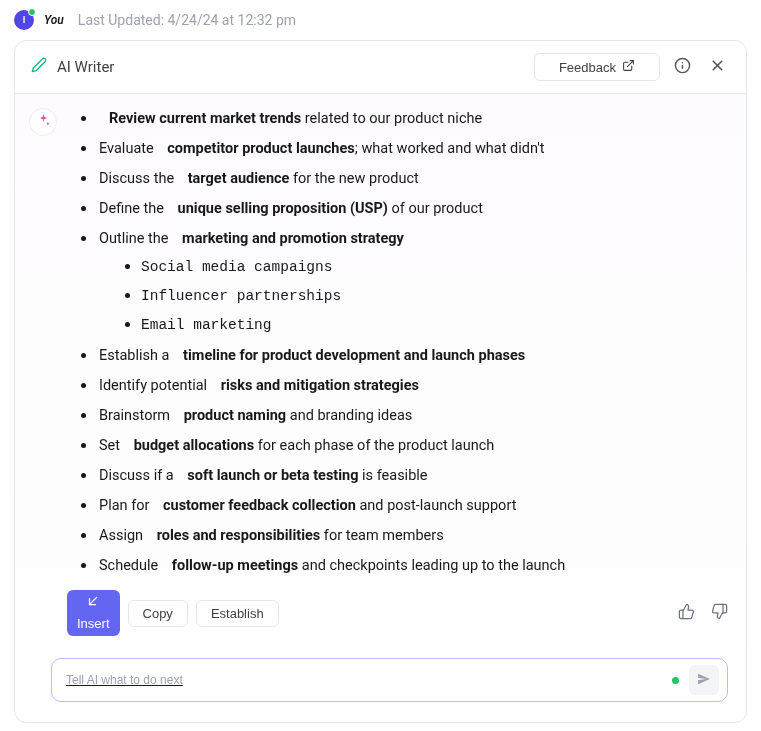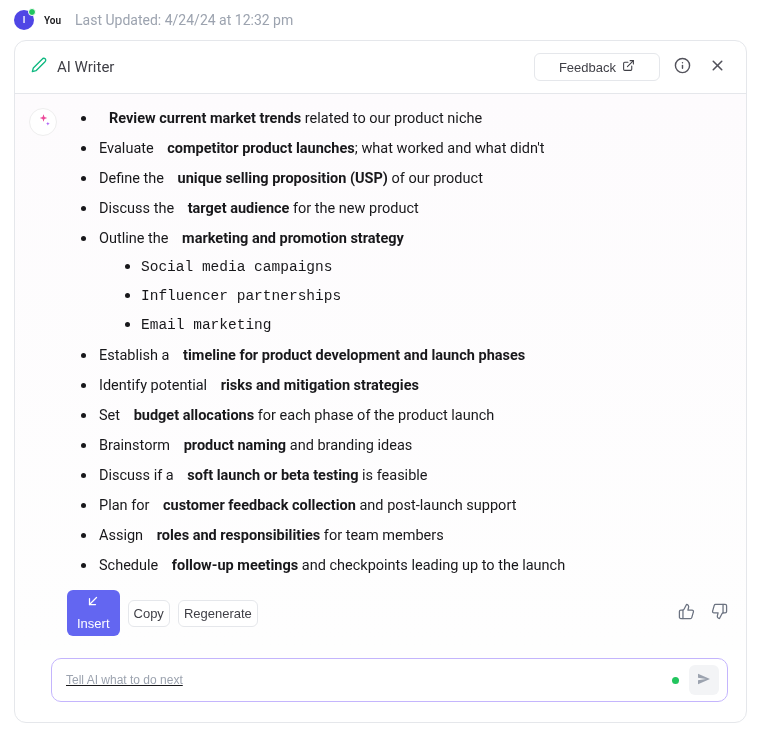--- a/index.html
+++ b/index.html
@@ -38,22 +38,23 @@
       top: -2px;
       right: -2px;
       width: 8px;
       height: 8px;
       border-radius: 50%;
       background: #22c55e;
       border: 1.5px solid #fff;
     }
     .you-label {
       font-weight: 600;
-      font-size: 10px;
+      font-size: 12px;
       color: #18181b;
+      font-style: italic;
     }
     .updated-label {
       font-size: 14px;
       color: #9ca3af;
       margin-left: 4px;
     }
     .panel {
       margin: 0 14px 20px 14px;
       border: 1px solid #e5e7eb;
       border-radius: 12px;
@@ -182,21 +183,21 @@
       font-size: 13px;
       font-weight: 500;
       cursor: pointer;
       flex-direction: column;
     }
     .secondary-btn {
       background: #fff;
       border: 1px solid #e5e7eb;
       color: #3f3f46;
       border-radius: 6px;
-      padding: 5px 5px;
+      padding: 5px 14px;
       font-size: 13px;
       cursor: pointer;
     }
     .action-spacer { flex: 1; }
     .thumb-btn {
       background: none;
       border: none;
       color: #6b7280;
       cursor: pointer;
       padding: 4px;
@@ -297,48 +298,48 @@
         <svg width="15" height="15" viewBox="0 0 24 24" fill="none">
             <path d="M12 2l1.5 4.5L18 8l-4.5 1.5L12 14l-1.5-4.5L6 8l4.5-1.5L12 2z" fill="#ec4899"></path>
             <path d="M19 14l.8 2.2L22 17l-2.2.8L19 20l-.8-2.2L16 17l2.2-.8L19 14z" fill="#a855f7"></path>
           </svg>
       </span>
     </div>
     <div class="content-area">
       <ul class="bullets" id="bullets-root">
           <li><span></span><span class="bold">Review current market trends</span><span> related to our product niche</span></li>
           <li><span>Evaluate </span><span class="bold">competitor product launches</span><span>; what worked and what didn't</span></li>
+          <li><span>Discuss the </span><span class="bold">target audience</span><span> for the new product</span></li>
           <li><span>Define the </span><span class="bold">unique selling proposition (USP)</span><span> of our product</span></li>
-          <li><span>Discuss the </span><span class="bold">target audience</span><span> for the new product</span></li>
           <li><span>Outline the </span><span class="bold">marketing and promotion strategy</span><span></span><ul class="sub-bullets">
               <li>Social media campaigns</li>
               <li>Influencer partnerships</li>
               <li>Email marketing</li>
             </ul></li>
           <li><span>Establish a </span><span class="bold">timeline for product development and launch phases</span><span></span></li>
           <li><span>Identify potential </span><span class="bold">risks and mitigation strategies</span><span></span></li>
+          <li><span>Brainstorm </span><span class="bold">product naming</span><span> and branding ideas</span></li>
           <li><span>Set </span><span class="bold">budget allocations</span><span> for each phase of the product launch</span></li>
-          <li><span>Brainstorm </span><span class="bold">product naming</span><span> and branding ideas</span></li>
           <li><span>Discuss if a </span><span class="bold">soft launch or beta testing</span><span> is feasible</span></li>
           <li><span>Plan for </span><span class="bold">customer feedback collection</span><span> and post-launch support</span></li>
           <li><span>Assign </span><span class="bold">roles and responsibilities</span><span> for team members</span></li>
           <li><span>Schedule </span><span class="bold">follow-up meetings</span><span> and checkpoints leading up to the launch</span></li>
         </ul>
       <div class="action-row">
         <button class="insert-btn">
           <span>
             <svg width="12" height="12" viewBox="0 0 24 24" fill="none" stroke="currentColor" stroke-width="2.5" stroke-linecap="round" stroke-linejoin="round">
                 <line x1="19" y1="5" x2="5" y2="19"></line>
                 <polyline points="5 7 5 19 17 19"></polyline>
               </svg>
           </span>
           <span>Insert</span>
         </button>
         <button class="secondary-btn">Copy</button>
-        <button class="secondary-btn">Regenerate</button>
+        <button class="secondary-btn">Establish</button>
         <div class="action-spacer"></div>
         <button class="thumb-btn">
           <span>
             <svg width="17" height="17" viewBox="0 0 24 24" fill="none" stroke="currentColor" stroke-width="1.8" stroke-linecap="round" stroke-linejoin="round">
                 <path d="M7 10v12"></path>
                 <path d="M15 5.88 14 10h5.83a2 2 0 0 1 1.92 2.56l-2.33 8A2 2 0 0 1 17.5 22H4a2 2 0 0 1-2-2v-8a2 2 0 0 1 2-2h2.76a2 2 0 0 0 1.79-1.11L12 2h0a3.13 3.13 0 0 1 3 3.88Z"></path>
               </svg>
           </span>
         </button>
         <button class="thumb-btn">

